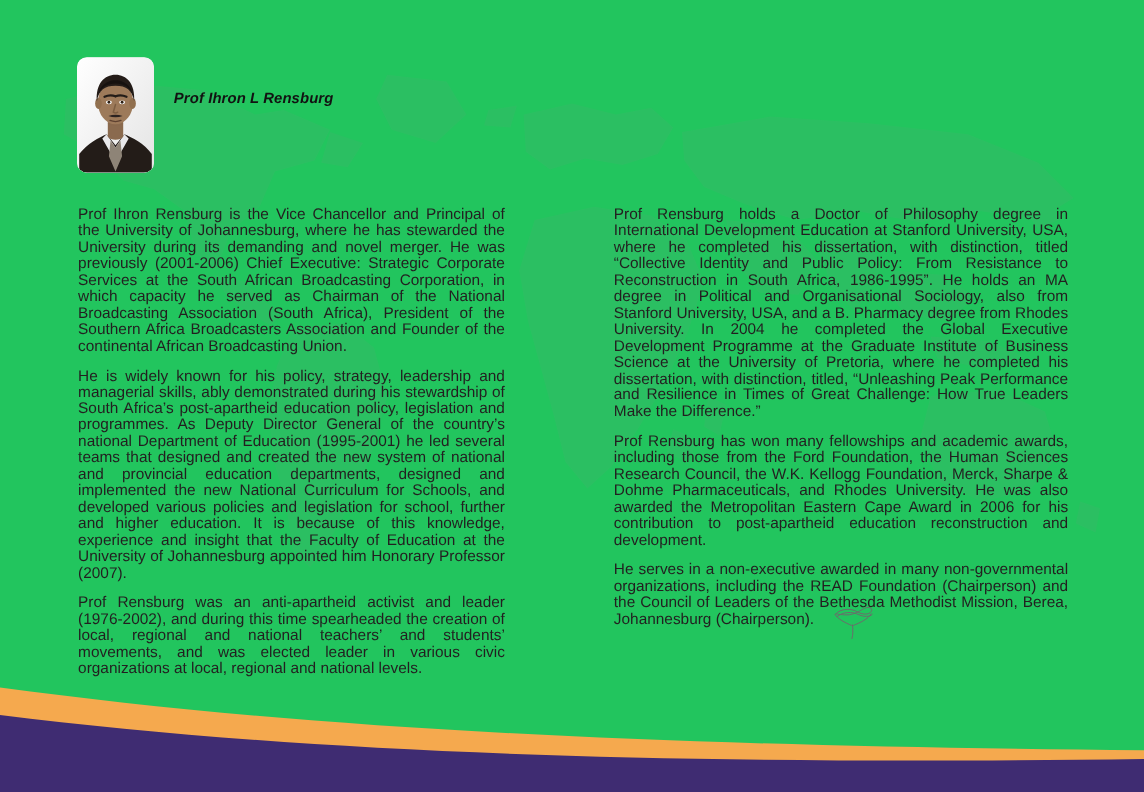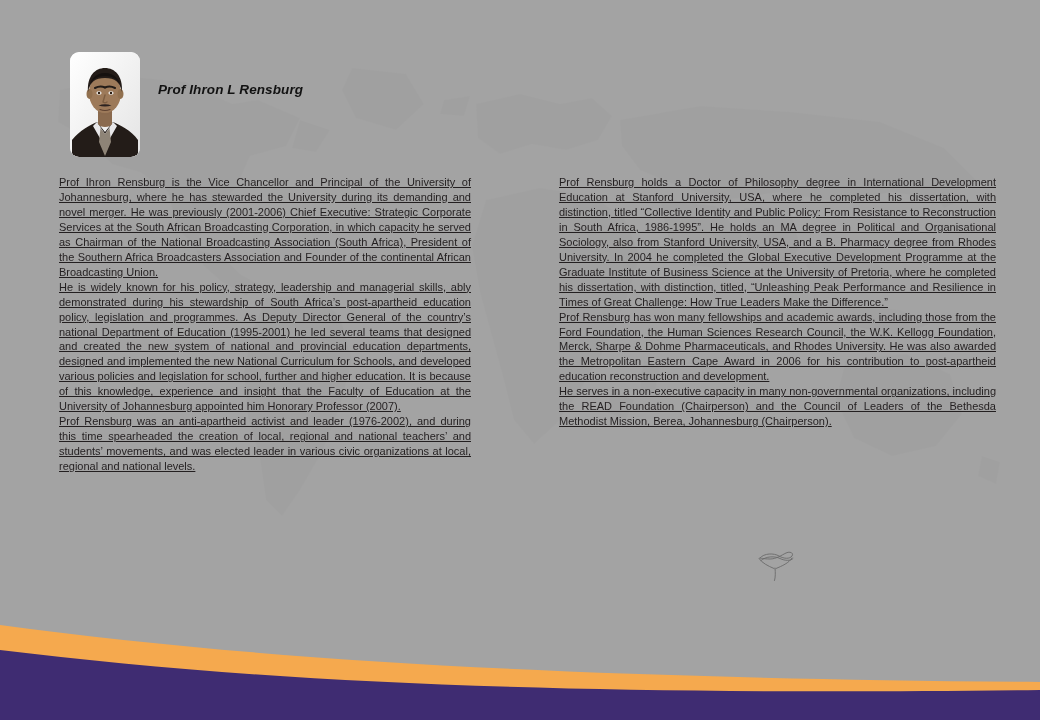--- a/index.html
+++ b/index.html
@@ -9,21 +9,21 @@
     background: #ffffff;
   }
   body {
     font-family: "Liberation Sans", sans-serif;
   }
 
   #page {
     position: relative;
     width: 1040px;
     height: 720px;
-    background: #a3a3a3;
+    background: #22c55e;
     overflow: hidden;
   }
 
   
   #watermark {
     position: absolute;
     left: 0;
     top: 60px;
     width: 1040px;
     height: 560px;
@@ -70,31 +70,30 @@
     left: 0;
     top: 175px;
     width: 1040px;
     z-index: 2;
   }
   .column {
     position: absolute;
     top: 0;
   }
   #col-left  { left: 59px;  width: 412px; }
-  #col-right { left: 559px; width: 437px; }
+  #col-right { left: 546px; width: 437px; }
 
   .para {
-    margin: 0;
-    font-size: 11px;
+    margin: 12px;
+    font-size: 14px;
     line-height: 14.95px;
     color: #231f20;
     text-align: justify;
     text-justify: inter-word;
     hyphens: none;
-    text-decoration: underline;
   }
   .para + .para { margin-top: 0; }
   .para.spaced-above { margin-top: 14.95px; }
 
   
   #flourish {
     position: absolute;
     left: 752px;
     top: 546px;
     width: 48px;
@@ -218,21 +217,21 @@
 
     <div id="col-left" class="column">
       <p class="para">Prof Ihron Rensburg is the Vice Chancellor and Principal of the University of Johannesburg, where he has stewarded the University during its demanding and novel merger. He was previously (2001-2006) Chief Executive: Strategic Corporate Services at the South African Broadcasting Corporation, in which capacity he served as Chairman of the National Broadcasting Association (South Africa), President of the Southern Africa Broadcasters Association and Founder of the continental African Broadcasting Union.</p>
       <p class="para">He is widely known for his policy, strategy, leadership and managerial skills, ably demonstrated during his stewardship of South Africa’s post-apartheid education policy, legislation and programmes. As Deputy Director General of the country’s national Department of Education (1995-2001) he led several teams that designed and created the new system of national and provincial education departments, designed and implemented the new National Curriculum for Schools, and developed various policies and legislation for school, further and higher education.  It is because of this knowledge, experience and insight that the Faculty of Education at the University of Johannesburg appointed him Honorary Professor (2007).</p>
       <p class="para">Prof Rensburg was an anti-apartheid activist and leader (1976-2002), and during this time spearheaded the creation of local, regional and national teachers’ and students’ movements, and was elected leader in various civic organizations at local, regional and national levels.</p>
     </div>
 
     <div id="col-right" class="column">
       <p class="para">Prof Rensburg holds a Doctor of Philosophy degree in International Development Education at Stanford University, USA, where he completed his dissertation, with distinction, titled “Collective Identity and Public Policy: From Resistance to Reconstruction in South Africa, 1986-1995”.  He holds an MA degree in Political and Organisational Sociology, also from Stanford University, USA, and a B. Pharmacy degree from Rhodes University.  In 2004 he completed the Global Executive Development Programme at the Graduate Institute of Business Science at the University of Pretoria, where he completed his dissertation, with distinction, titled, “Unleashing Peak Performance and Resilience in Times of Great Challenge: How True Leaders Make the Difference.”</p>
       <p class="para">Prof Rensburg has won many fellowships and academic awards, including those from the Ford Foundation, the Human Sciences Research Council, the W.K. Kellogg Foundation, Merck, Sharpe &amp; Dohme Pharmaceuticals, and Rhodes University.  He was also awarded the Metropolitan Eastern Cape Award in 2006 for his contribution to post-apartheid education reconstruction and development.</p>
-      <p class="para">He serves in a non-executive capacity in many non-governmental organizations, including the READ Foundation (Chairperson) and the Council of Leaders of the Bethesda Methodist Mission, Berea, Johannesburg (Chairperson).</p>
+      <p class="para">He serves in a non-executive awarded in many non-governmental organizations, including the READ Foundation (Chairperson) and the Council of Leaders of the Bethesda Methodist Mission, Berea, Johannesburg (Chairperson).</p>
     </div>
 
   </div>
 
   <svg id="flourish" viewBox="0 0 48 36" aria-hidden="true">
     <g fill="none" stroke="#6b6b6b" stroke-width="0.9" stroke-linecap="round">
       <path d="M8 12 C12 7 22 7 27 10 C32 13 38 13 40 10 C42 7 38 5 34 7
                C29 9.5 24 13 18 13 C12 13 8 12 8 12 Z"></path>
       <path d="M9 14.5 C14 10 23 10 28 12.5 C33 15 39 15 41 12.5"></path>
       <path d="M7 12.5 C10 17 16 20 22 22.5"></path>

